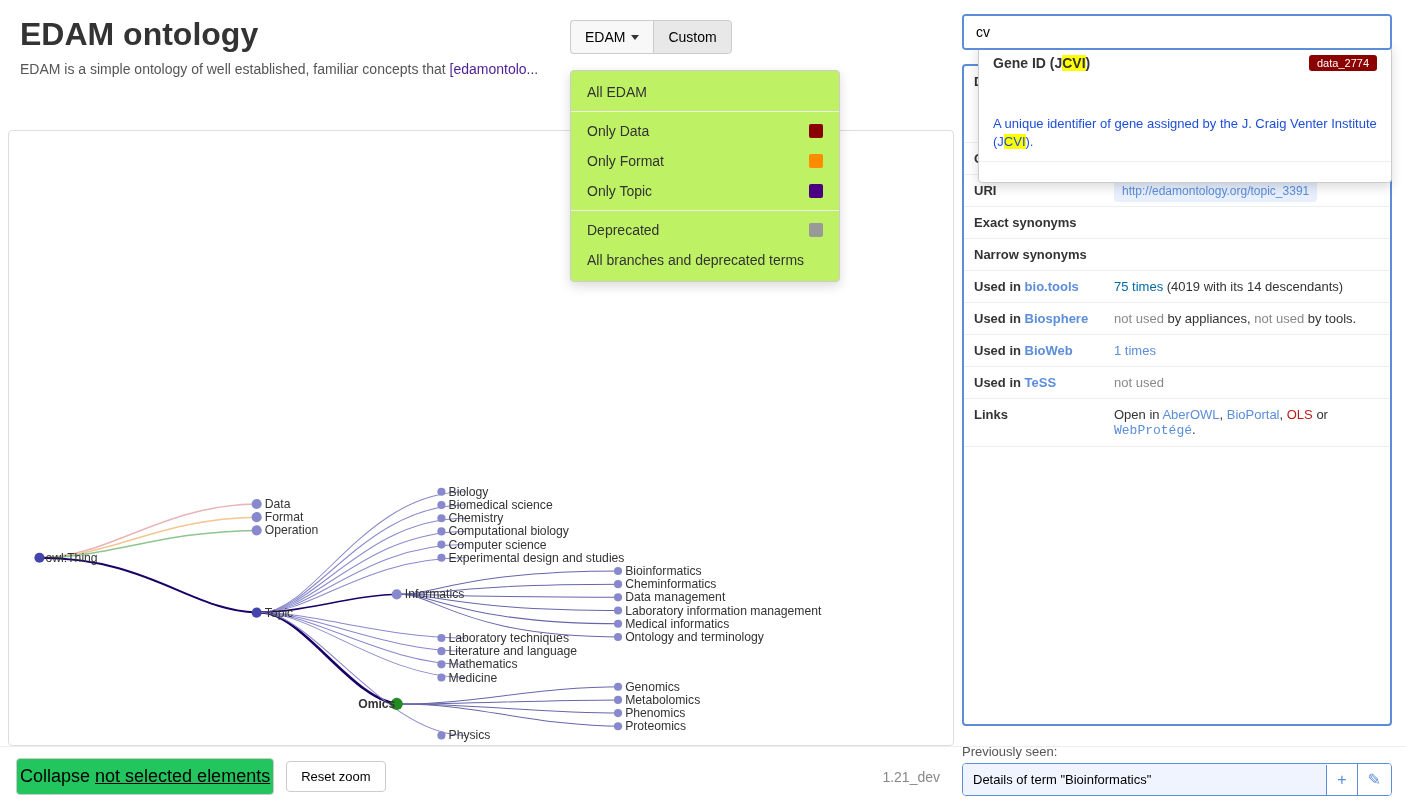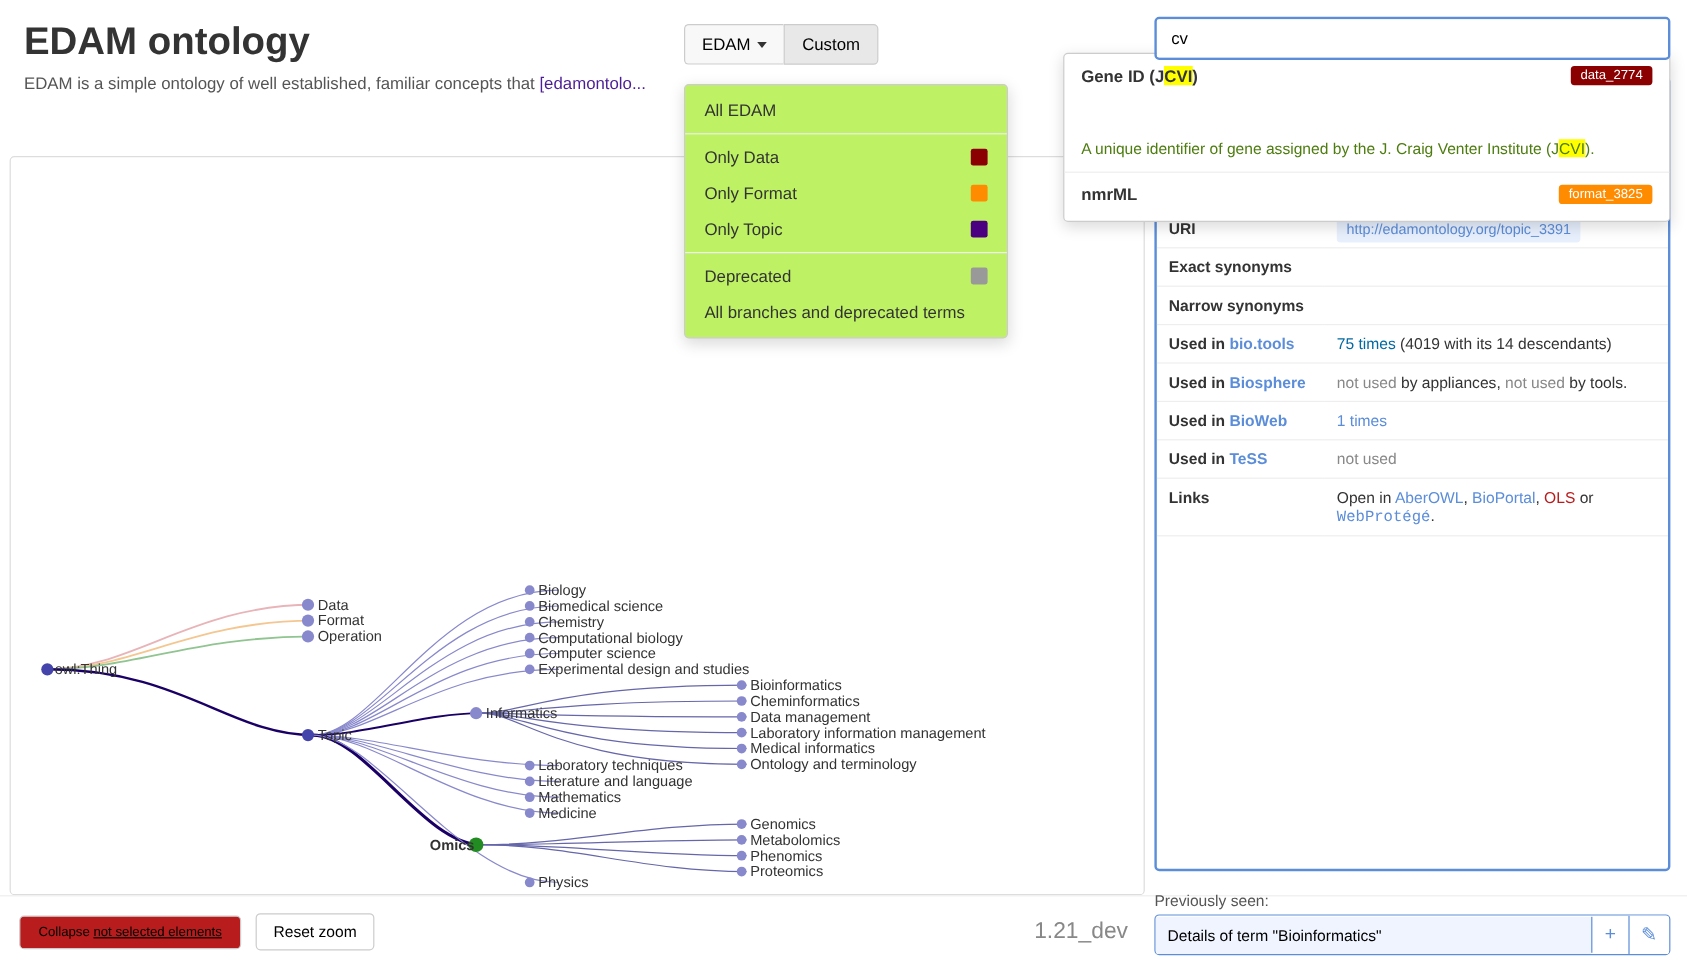--- a/index.html
+++ b/index.html
@@ -25,49 +25,49 @@
     .color-dot { width: 14px; height: 14px; border-radius: 2px; flex-shrink: 0; }
     .dot-data { background: #8B0000; }
     .dot-format { background: #FF8C00; }
     .dot-operation { background: #228B22; }
     .dot-topic { background: #4B0082; }
     .dot-deprecated { background: #999; }
     .search-input-wrap { border: 2px solid #5b8dd9; border-radius: 4px; overflow: hidden; }
     .search-input { width: 100%; padding: 8px 12px; font-size: 14px; border: none; outline: none; }
 
     
-    .autocomplete { position: absolute; top: 44px; right: 14px; width: 506px; background: #fff; border: 1px solid #ccc; border-radius: 4px; box-shadow: 0 4px 12px rgba(0,0,0,0.15); z-index: 300; }
+    .autocomplete { position: absolute; top: 44px; right: 14px; width: 414px; background: #fff; border: 1px solid #ccc; border-radius: 4px; box-shadow: 0 4px 12px rgba(0,0,0,0.15); z-index: 300; }
     .autocomplete-item { padding: 10px 14px; border-bottom: 1px solid #eee; cursor: pointer; }
     .autocomplete-item:last-child { border-bottom: none; }
     .autocomplete-item-header { display: flex; align-items: center; justify-content: space-between; margin-bottom: 4px; }
     .autocomplete-item-title { font-weight: bold; font-size: 14px; color: #333; }
     .badge-data { background: #8B0000; color: #fff; font-size: 11px; padding: 2px 8px; border-radius: 3px; }
     .badge-format { background: #FF8C00; color: #fff; font-size: 11px; padding: 2px 8px; border-radius: 3px; }
-    .autocomplete-item-desc { font-size: 13px; color: #4d7c0f; line-height: 1.4; margin-top: 44px; }
+    .autocomplete-item-desc { font-size: 13px; color: #1d4ed8; line-height: 1.4; margin-top: 44px; }
     .highlight { background: #FFFF00; }
 
     
     .main-area { position: absolute; top: 130px; left: 0; right: 444px; bottom: 60px; border: 1px solid #ddd; margin: 0 8px; border-radius: 4px; overflow: hidden; background: #fff; }
 
     
     .detail-panel { position: absolute; top: 14px; right: 14px; width: 430px; top: 64px; bottom: 80px; border: 2px solid #5b8dd9; border-radius: 4px; background: #fff; overflow-y: auto; }
     .detail-table { width: 100%; border-collapse: collapse; }
     .detail-row { border-bottom: 1px solid #eee; }
     .detail-label { padding: 8px 10px; font-weight: bold; font-size: 13px; color: #333; width: 140px; vertical-align: top; }
     .detail-value { padding: 8px 10px; font-size: 13px; color: #333; vertical-align: top; }
     .detail-value a { color: #5b8dd9; text-decoration: none; }
     .not-used { color: #888; }
     .uri-box { background: #e8f0fe; padding: 4px 8px; border-radius: 3px; font-size: 12px; }
 
     
     .footer { position: absolute; bottom: 0; left: 0; right: 0; height: 60px; display: flex; align-items: center; padding: 0 16px; gap: 12px; background: #fff; border-top: 1px solid #eee; }
-    .btn-collapse { border: 1px solid #ccc; background: #b91c1c; padding: 7px 15px; border-radius: 4px; cursor: pointer; font-size: 11px; }
+    .btn-collapse { border: 1px solid #ccc; background: #22c55e; padding: 7px 3px; border-radius: 4px; cursor: pointer; font-size: 18px; }
     .btn-collapse .underline { text-decoration: underline; }
     .btn-reset { border: 1px solid #ccc; background: #fff; padding: 7px 14px; border-radius: 4px; cursor: pointer; font-size: 13px; }
-    .version { margin-left: auto; color: #888; font-size: 19px; margin-right: 450px; text-align: right; }
+    .version { margin-left: auto; color: #888; font-size: 14px; margin-right: 450px; text-align: right; }
 
     
     .previously-seen { position: absolute; bottom: 10px; right: 14px; width: 430px; }
     .previously-seen-label { font-size: 13px; color: #555; margin-bottom: 4px; }
     .previously-seen-input-wrap { border: 1px solid #5b8dd9; border-radius: 4px; display: flex; align-items: center; overflow: hidden; background: #fff; }
     .previously-seen-input { flex: 1; padding: 8px 10px; font-size: 13px; border: none; outline: none; background: #f0f4ff; }
     .previously-seen-btn { padding: 6px 10px; background: #fff; border: none; border-left: 1px solid #5b8dd9; cursor: pointer; font-size: 16px; color: #5b8dd9; }
 
     
     .tree-svg { width: 100%; height: 100%; }
@@ -126,24 +126,20 @@
 
 <div class="autocomplete">
   <div class="autocomplete-item">
     <div class="autocomplete-item-header">
       <span class="autocomplete-item-title">Gene ID (J<span class="highlight">CVI</span>)</span>
       <span class="badge-data">data_2774</span>
     </div>
     <div class="autocomplete-item-desc">A unique identifier of gene assigned by the J. Craig Venter Institute (J<span class="highlight">CVI</span>).</div>
   </div>
   <div class="autocomplete-item">
-    <div class="autocomplete-item-header">
-      <span class="autocomplete-item-title">nmrML</span>
-      <span class="badge-format">format_3825</span>
-    </div>
   </div>
 </div>
 
 <div class="main-area">
   <svg class="tree-svg" viewBox="0 0 930 580">
 
     <path d="M30,408 C100,408 150,355 248,355" fill="none" stroke="#e8b4b8" stroke-width="1.5"></path>
     <path d="M30,408 C100,408 150,368 248,368" fill="none" stroke="#f4c690" stroke-width="1.5"></path>
     <path d="M30,408 C100,408 150,381 248,381" fill="none" stroke="#90c490" stroke-width="1.5"></path>
 

